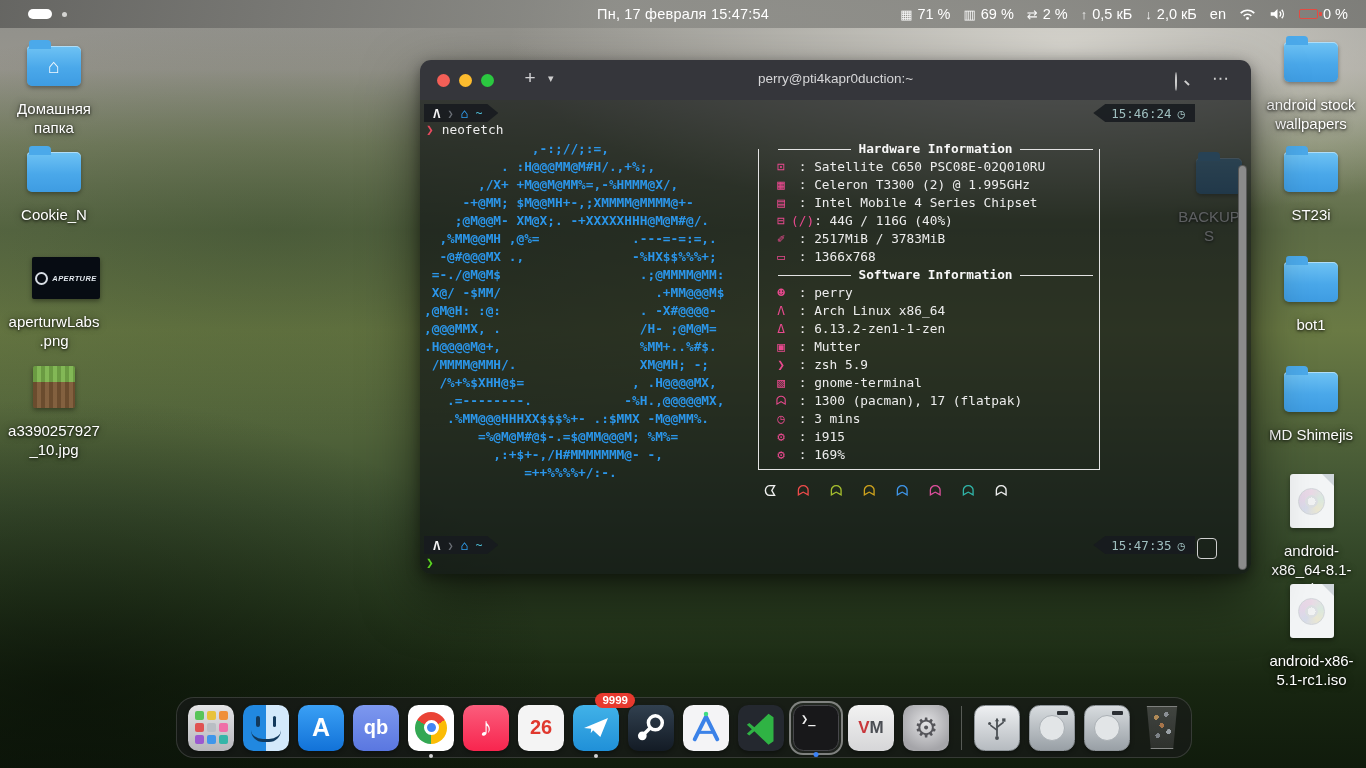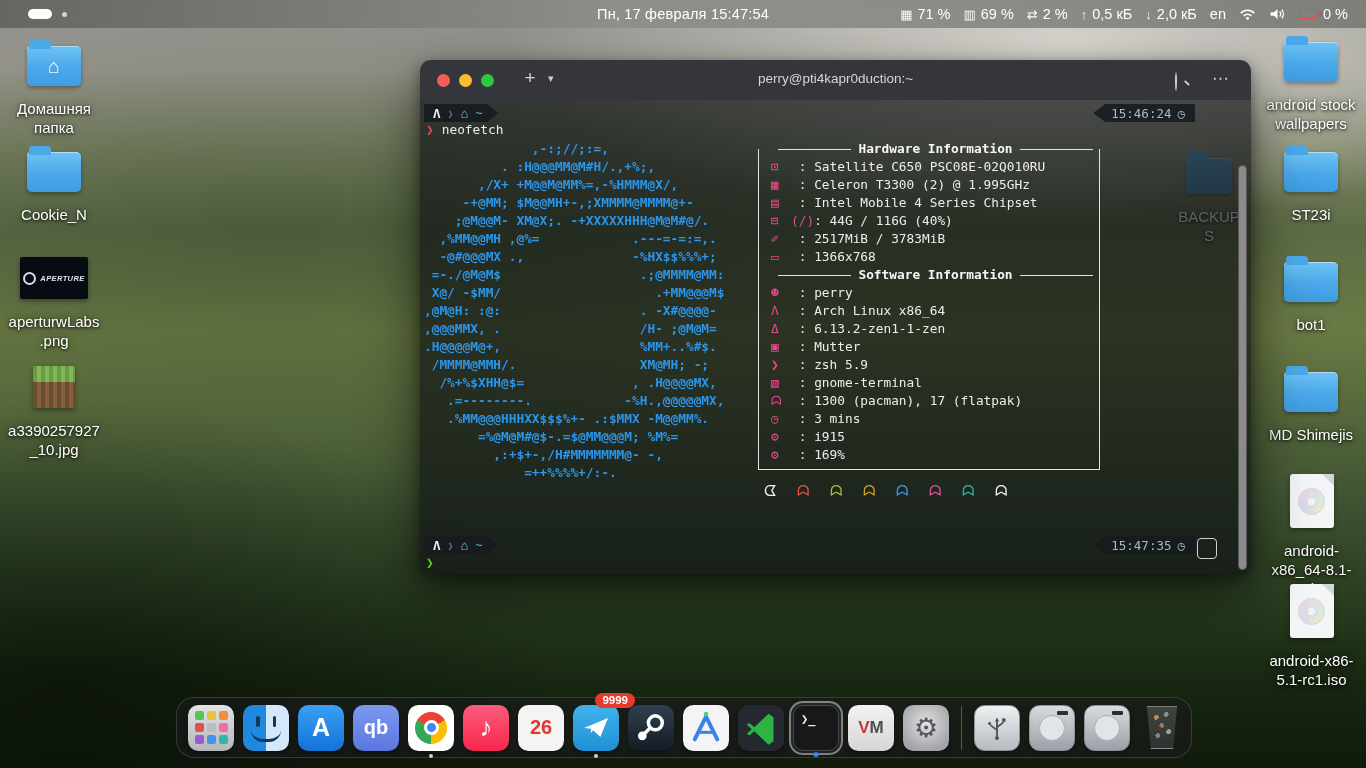--- a/index.html
+++ b/index.html
@@ -91,21 +91,21 @@
   .cmdline { position:absolute; left:6px; display:flex; gap:8px; }
   .pchar-red { color:#e84a5f; font-weight:bold; }
   .pchar-green { color:#5ad420; font-weight:bold; }
 
   .art { position:absolute; left:4px; top:40px; }
   .art div { white-space:pre; line-height:18px; color:#2b96ea; font-weight:bold; }
 
   .info { position:absolute; left:338px; top:40px; width:342px; line-height:18px; }
   .info-frame { position:absolute; left:0; right:0; top:9px; bottom:-6px;
     border:1px solid #e3e3e3; border-top:none; }
-  .irow { position:relative; padding-left:13px; display:flex; white-space:pre; }
+  .irow { position:relative; padding-left:13px; display:flex; white-space:pre;text-align:center; }
   .ihead { display:flex; align-items:center; font-weight:bold; color:#f7f7f7; }
   .ihead .hline { flex:1; height:1px; background:#e3e3e3; margin:0 7px; }
   .ig { color:#e8498e; min-width:20px; }
   .ipfx { color:#e8498e; }
   .isep, .ival { color:#ededed; }
 
   .pacrow { position:absolute; left:344px; top:382px; }
   .pacrow span { display:inline-block; width:33px; font-size:15px; text-align:left; }
   .c0{color:#f2f2f2;} .c1{color:#ef4b4b;} .c2{color:#a6bf2e;} .c3{color:#cfa31d;}
   .c4{color:#3f96ea;} .c5{color:#df4f9d;} .c6{color:#30b5a8;} .c7{color:#eeeeee;}
@@ -231,33 +231,33 @@
 <div class="dicon" style="left:8px; top:46px; width:92px;">
   <div class="folder">
     <span class="home-glyph">⌂</span>
   </div>
   <div class="dlabel">Домашняя папка</div>
 </div>
 <div class="dicon" style="left:8px; top:152px; width:92px;">
   <div class="folder"></div>
   <div class="dlabel">Cookie_N</div>
 </div>
-<div class="dicon" style="left:8px; top:257px; width:92px;">
+<div class="dicon" style="left:8px; top:257px; width:92px;align-items:flex-end;">
   <div class="thumb-aperture">
     <span class="ap-ring"></span>
     <span class="ap-text">APERTURE</span>
   </div>
   <div class="dlabel">aperturwLabs.png</div>
 </div>
 <div class="dicon" style="left:8px; top:366px; width:92px;">
   <div class="thumb-mc"></div>
   <div class="dlabel">a3390257927_10.jpg</div>
 </div>
 
-<div class="dicon backups" style="left:1176px; top:158px; width:66px;">
+<div class="dicon backups" style="left:1176px; top:158px; width:66px;align-items:flex-end;">
   <div class="folder" style="width:46px;height:36px;"></div>
   <div class="dlabel">BACKUPS</div>
 </div>
 
 <div class="dicon" style="left:1254px; top:42px; width:114px;">
   <div class="folder"></div>
   <div class="dlabel">android stock wallpapers</div>
 </div>
 <div class="dicon" style="left:1254px; top:152px; width:114px;">
   <div class="folder"></div>

